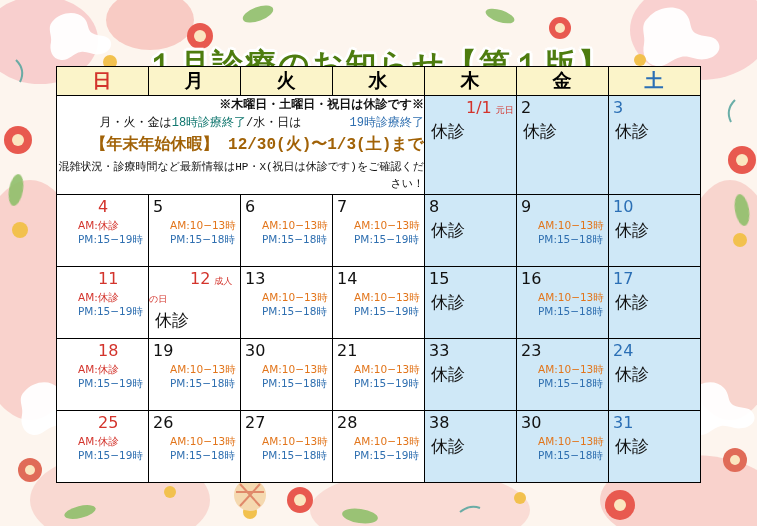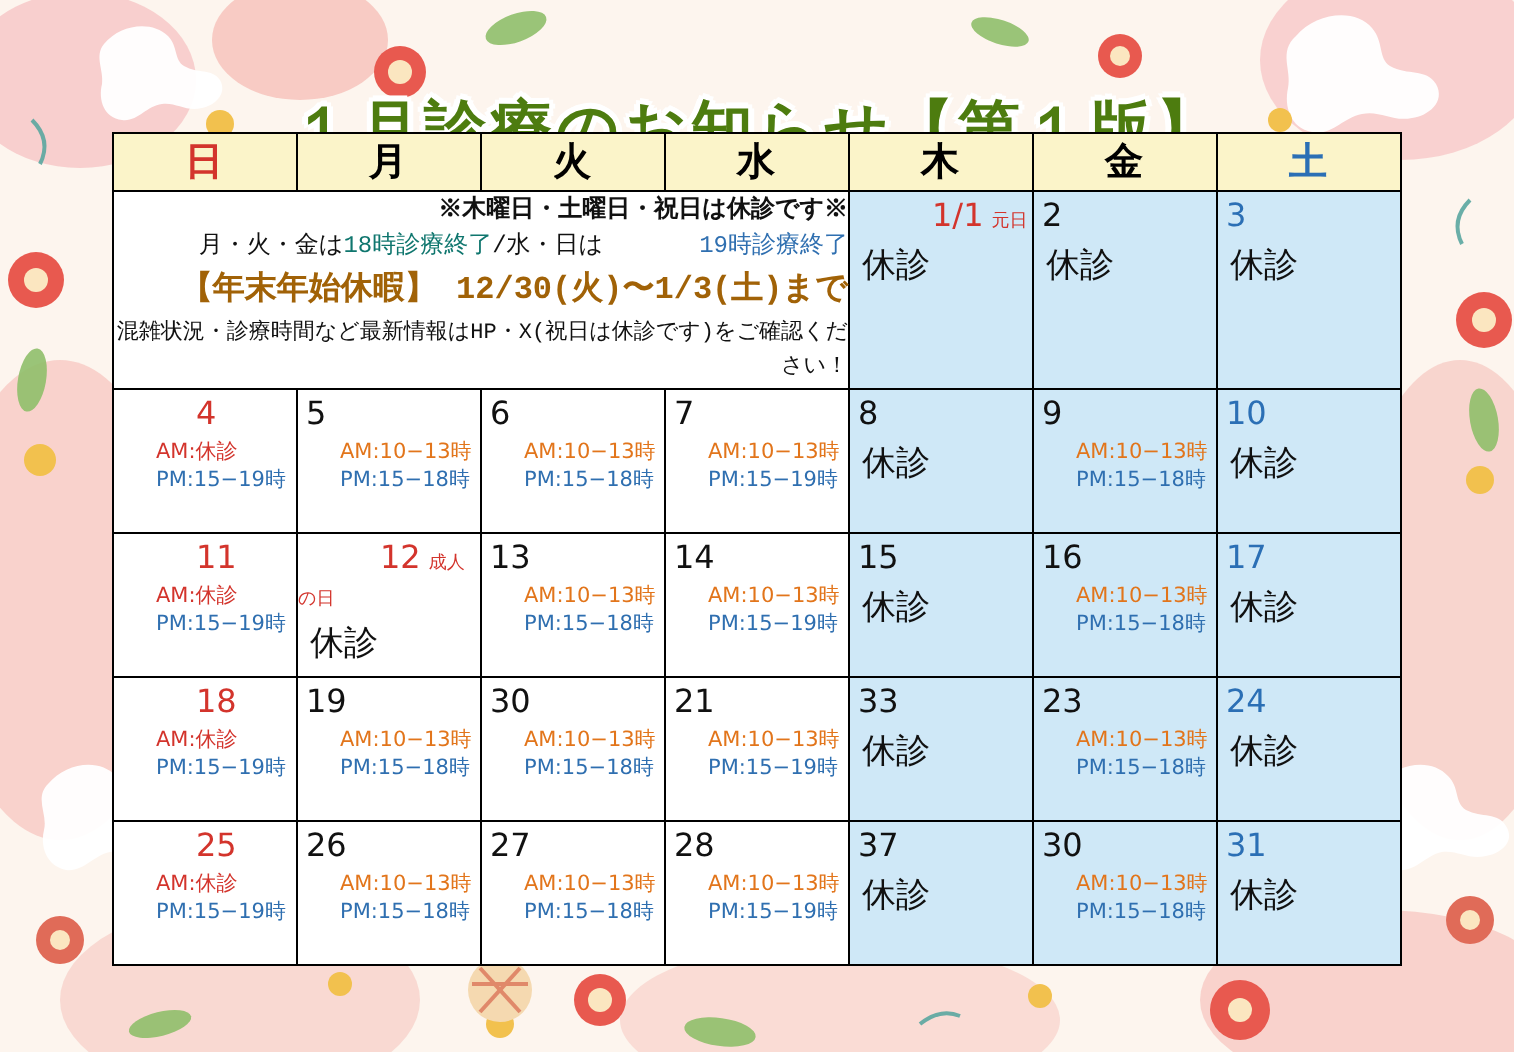--- a/index.html
+++ b/index.html
@@ -398,21 +398,21 @@
             </div>
           </td>
           <td class="day ">
             <div><span class="dnum black">28</span></div>
             <div class="lines">
               <div class="l-orange">AM:10−13時</div>
               <div class="l-blue">PM:15−19時</div>
             </div>
           </td>
           <td class="day blue">
-            <div><span class="dnum black">37</span></div>
+            <div><span class="dnum black">38</span></div>
             <div class="kyushin">休診</div>
           </td>
           <td class="day blue">
             <div><span class="dnum black">30</span></div>
             <div class="lines">
               <div class="l-orange">AM:10−13時</div>
               <div class="l-blue">PM:15−18時</div>
             </div>
           </td>
           <td class="day blue">

